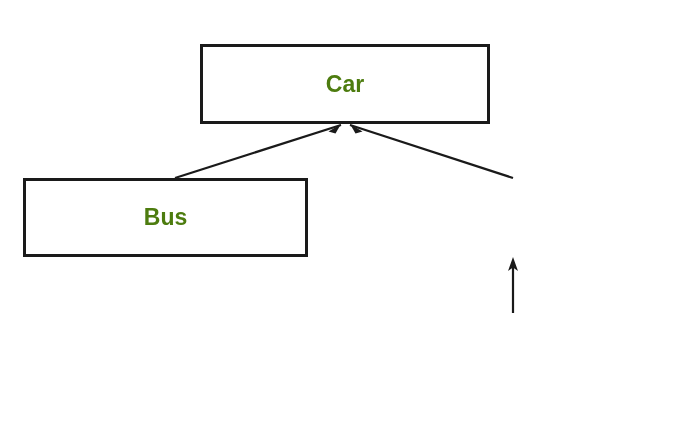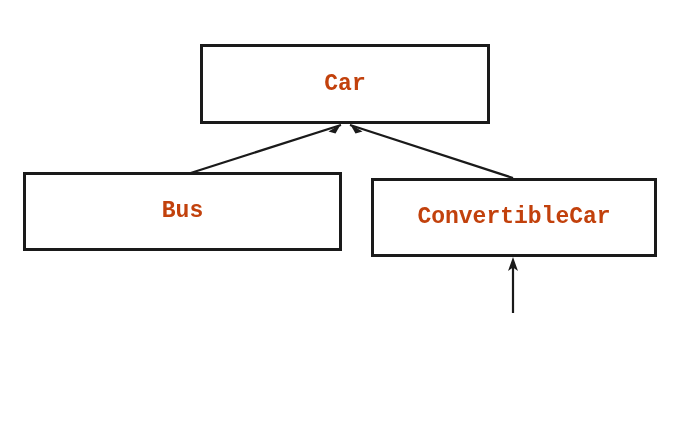--- a/index.html
+++ b/index.html
@@ -20,32 +20,32 @@
     position: absolute;
     box-sizing: border-box;
     background: #ffffff;
     border: 3px solid #1a1a1a;
     display: flex;
     align-items: center;
     justify-content: center;
     z-index: 3;
   }
   .class-name {
-    font-family: Liberation Mono, monospace;
+    font-family: Liberation Sans, sans-serif;
     font-weight: bold;
     font-size: 23px;
     line-height: 1;
-    color: #c2410c;
+    color: #4d7c0f;
     letter-spacing: 0px;
     white-space: nowrap;
     user-select: none;
     text-align: right;
   }
   #box-car        { left: 200px; top: 44px;  width: 290px; height: 80px; }
-  #box-bus        { left: 23px;  top: 172px; width: 319px; height: 79px; }
+  #box-bus        { left: 23px;  top: 178px; width: 285px; height: 79px; }
   #box-convertible{ left: 371px; top: 178px; width: 286px; height: 79px; }
   #box-z4         { left: 367px; top: 313px; width: 290px; height: 80px; }
 
   #connector-layer {
     position: absolute;
     left: 0;
     top: 0;
     width: 681px;
     height: 425px;
     z-index: 1;
@@ -76,18 +76,15 @@
   </svg>
 
   <div class="class-box" id="box-car">
     <span class="class-name">Car</span>
   </div>
 
   <div class="class-box" id="box-bus">
     <span class="class-name">Bus</span>
   </div>
 
-  <div class="class-box" id="box-convertible">
-    <span class="class-name">ConvertibleCar</span>
-  </div>
 
 
 </div>
 
 </body></html>

